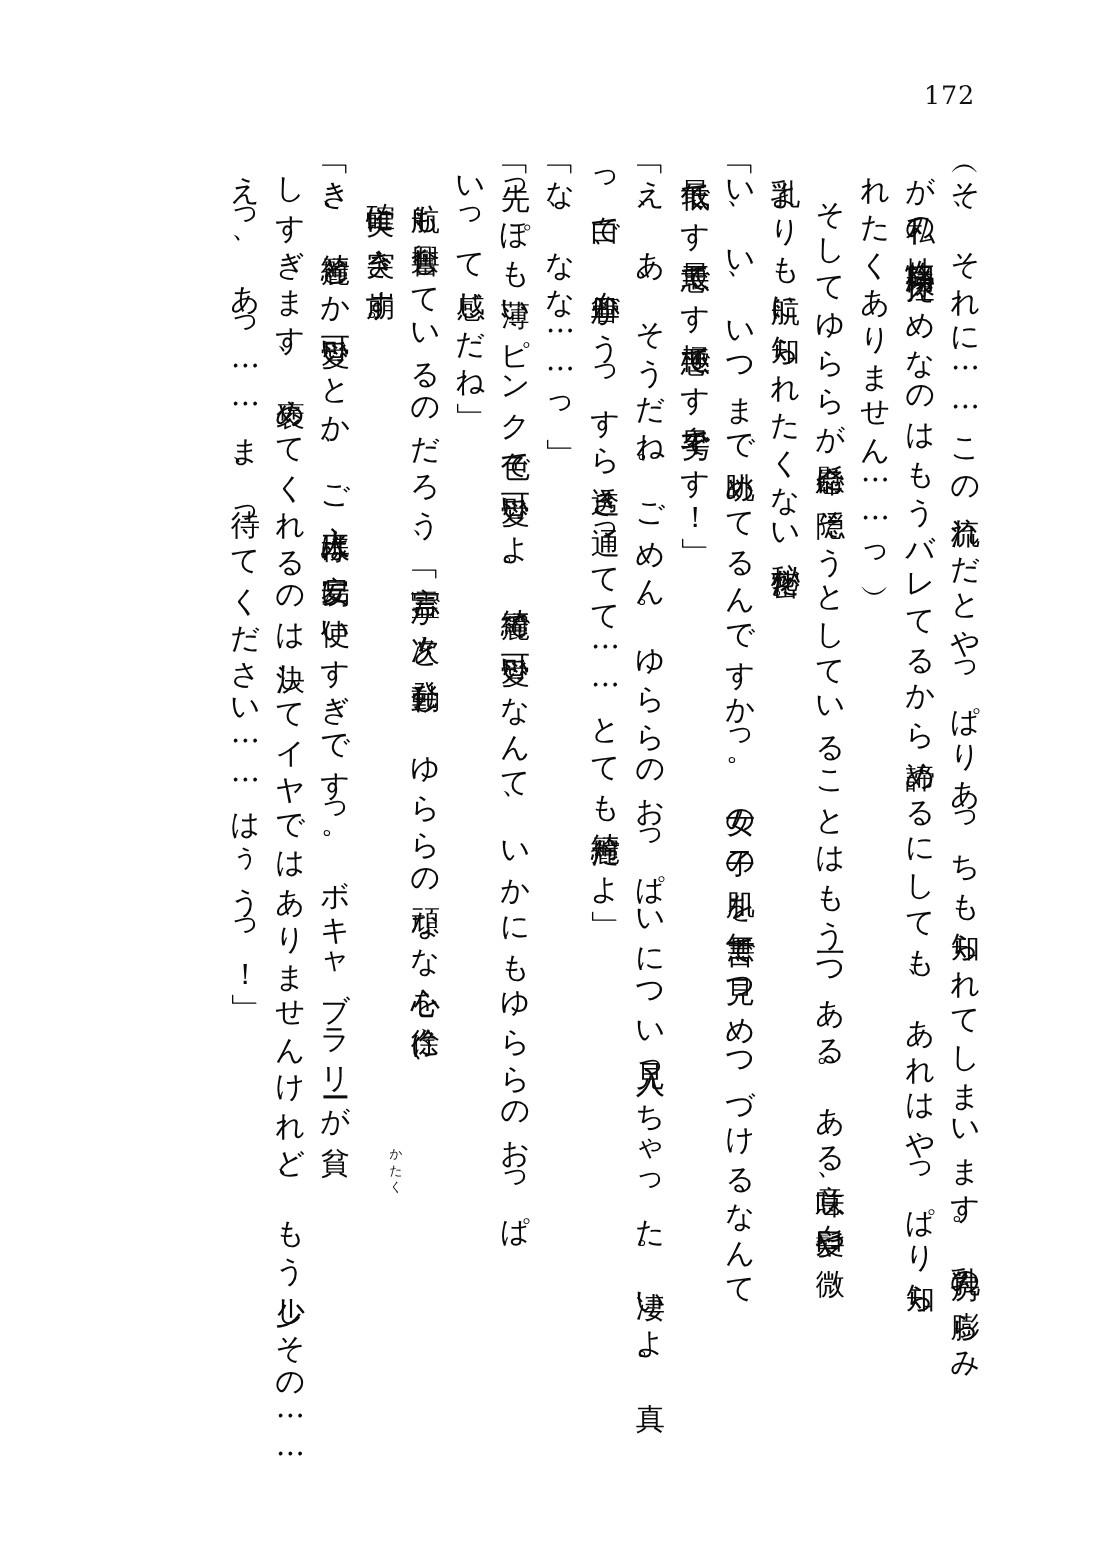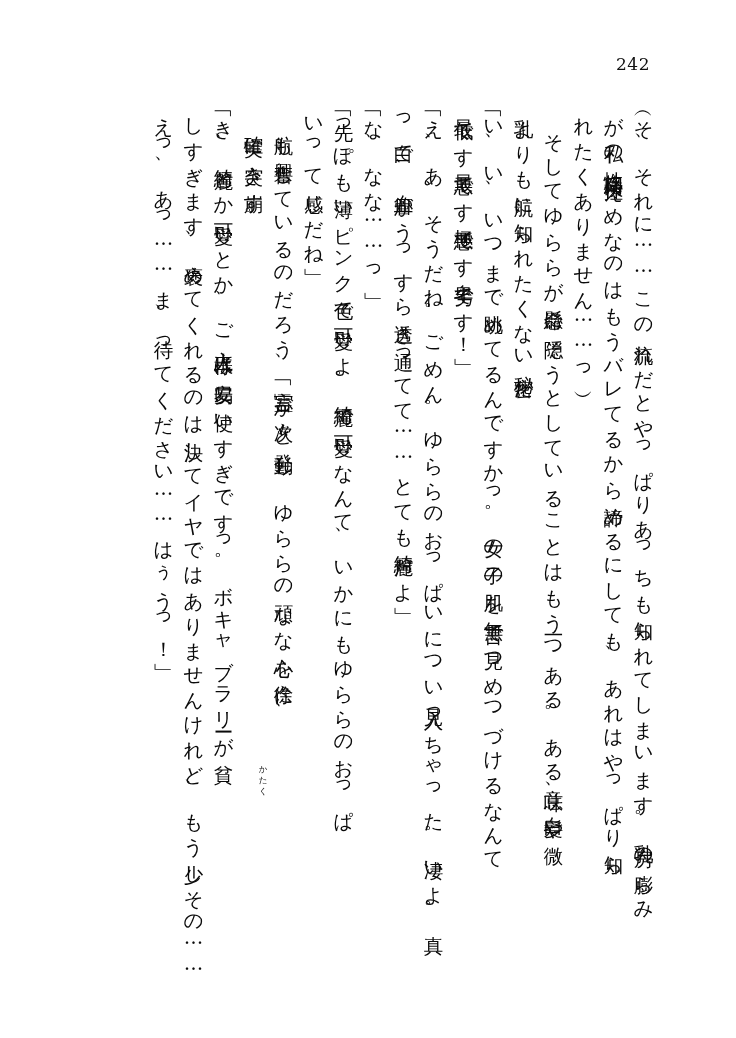--- a/index.html
+++ b/index.html
@@ -66,21 +66,21 @@
     writing-mode: vertical-rl;
     text-orientation: upright;
     color: #111111;
   }
 </style>
 </head>
 <body>
 
 <div class="page">
 
-  <div class="page-number">242</div>
+  <div class="page-number">172</div>
 
   <div class="text-block">
     <div class="line i0">（そ、それに……この流れだとやっぱりあっちも知られてしまいます。乳房の膨らみ</div>
     <div class="line i0">が私の性格同様控えめなのはもうバレてるから諦めるにしても、あれはやっぱり知ら</div>
     <div class="line i0">れたくありません……っ）</div>
     <div class="line i1">そしてゆららが懸命に隠そうとしていることはもう一つある。ある意味、白髪や微</div>
     <div class="line i0">乳よりも航に知られたくない秘密だ。</div>
     <div class="line i0">「い、い、いつまで眺めてるんですかっ。女の子の肌を無言で見つめつづけるなんて</div>
     <div class="line i0">最低です最悪です極悪です卑劣です！」</div>
     <div class="line i0">「え、あ、そうだね。ごめん。ゆららのおっぱいについ見入っちゃった。凄いよ。真</div>

